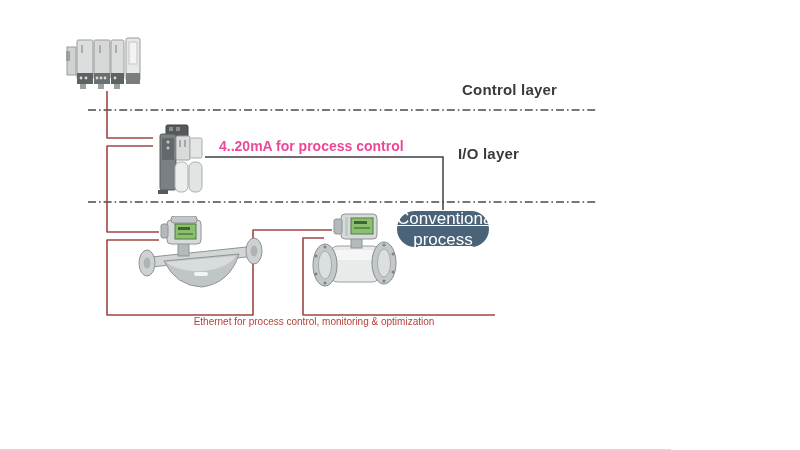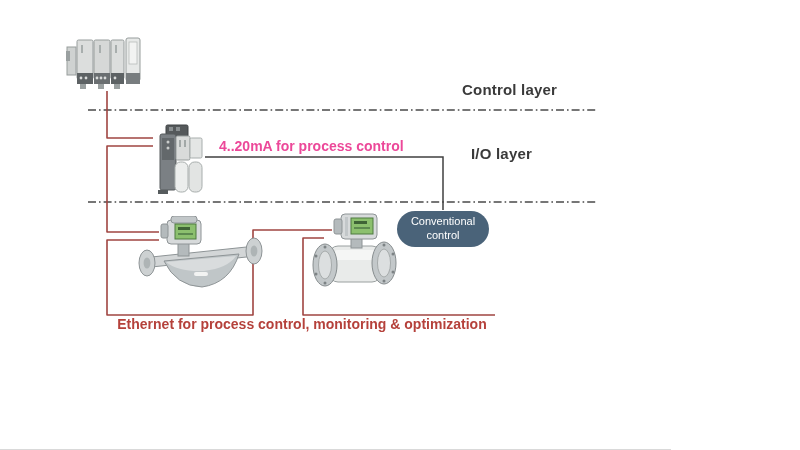--- a/index.html
+++ b/index.html
@@ -12,31 +12,31 @@
   .device{position:absolute;}
   .layer-label{
     position:absolute;font-size:15px;font-weight:600;color:#3a3a3a;
     letter-spacing:.2px;white-space:nowrap;
   }
   .annotation-420{
     position:absolute;left:219px;top:138px;font-size:14px;font-weight:700;
     color:#ec4899;white-space:nowrap;
   }
   .ethernet-label{
-    position:absolute;left:112px;top:316px;width:380px;text-align:center;
-    font-size:14px;font-weight:700;color:#b5413b;white-space:nowrap;
+    position:absolute;left:124px;top:316px;width:380px;text-align:center;
+    font-size:10px;font-weight:400;color:#b5413b;white-space:nowrap;
   }
   .badge{
     position:absolute;left:397px;top:211px;width:92px;height:36px;
     background:#4a6379;border-radius:18px;color:#ffffff;
-    display:flex;flex-direction:column;align-items:center;justify-content:center;
-    font-size:11px;line-height:1.25;text-align:center;
+    display:flex;flex-direction:column;justify-content:center;
+    font-size:17px;line-height:1.25;text-align:center;text-decoration:underline;
   }
   .label-control{left:462px;top:81px;}
-  .label-io{left:471px;top:145px;}
+  .label-io{left:458px;top:145px;}
   .label-instr{left:457px;top:252px;}
 </style>
 </head>
 <body>
 
 <div class="canvas">
 
   <svg class="lines" viewBox="0 0 800 450">
 
     <path d="M88 110 H597" fill="none" stroke="#4a4a4a" stroke-width="1.4" stroke-dasharray="8 3 1.6 3"></path>
@@ -146,18 +146,18 @@
     <rect x="51" y="15" width="16" height="2" fill="#5d8a4f"></rect>
   </svg>
 
   <div class="layer-label label-control">Control layer</div>
   <div class="layer-label label-io">I/O layer</div>
 
   <div class="annotation-420">4..20mA for process control</div>
 
   <div class="badge">
     <span>Conventional</span>
-    <span>control</span>
+    <span>process</span>
   </div>
 
   <div class="ethernet-label">Ethernet for process control, monitoring &amp; optimization</div>
 
 </div>
 
 </body></html>

